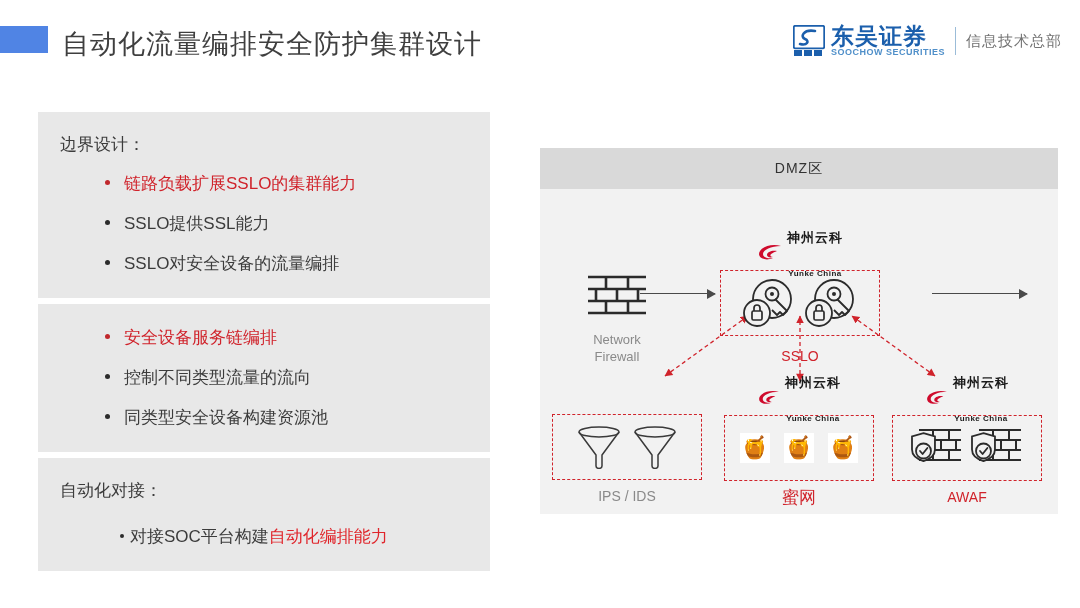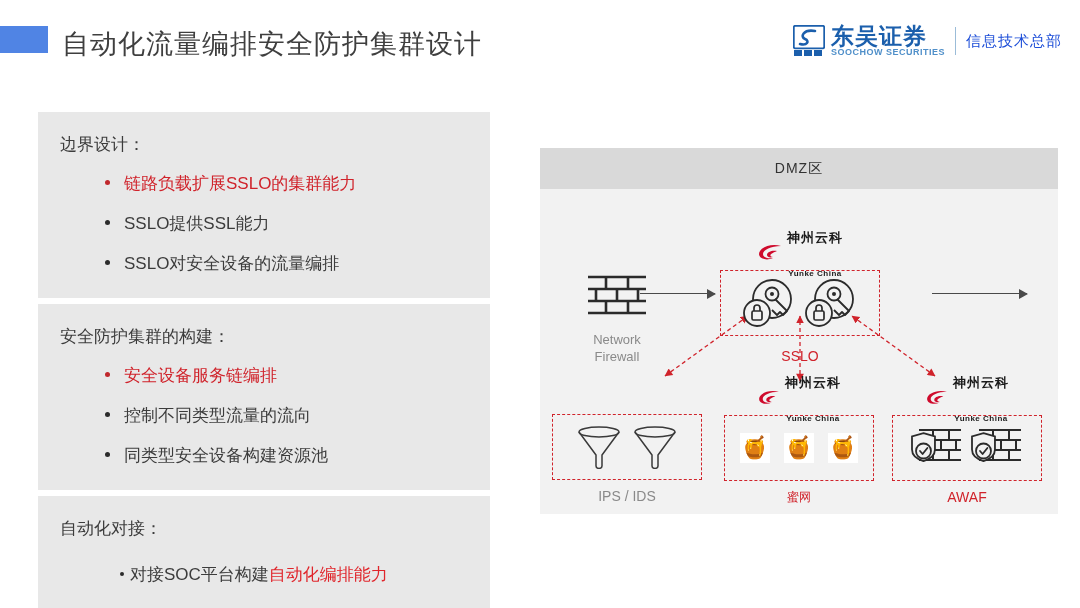--- a/index.html
+++ b/index.html
@@ -17,21 +17,21 @@
     font-size:27px;color:#3f3f3f;letter-spacing:1px;line-height:40px;
   }
   .brand{position:absolute;right:18px;top:22px;display:flex;align-items:center;height:38px;}
   .brand-mark{width:32px;height:32px;flex:0 0 auto;margin-right:6px;position:relative;}
   .brand-cn{
     font-size:23px;font-weight:bold;color:#1b5fac;letter-spacing:1px;line-height:22px;
   }
   .brand-en{font-size:9px;font-weight:bold;color:#4f8fc9;letter-spacing:.5px;line-height:11px;}
   .brand-stack{display:flex;flex-direction:column;justify-content:center;height:34px;}
   .brand-div{width:1px;height:28px;background:#9bbcd8;margin:0 10px;}
-  .brand-dept{font-size:15px;color:#1d4ed8;letter-spacing:1px;}
+  .brand-dept{font-size:15px;color:#737373;letter-spacing:1px;}
 
   
   .left-col{position:absolute;left:38px;top:112px;width:452px;}
   .block{background:#e8e8e8;padding:14px 0 14px 0;margin-bottom:6px;}
   .block-title{font-size:17px;color:#3c3c3c;padding:4px 0 4px 22px;line-height:30px;}
   .li{display:flex;align-items:baseline;padding:5px 0 5px 22px;line-height:30px;margin-left:45px;}
   .dot{flex:0 0 auto;width:5px;height:5px;border-radius:50%;background:#2b2b2b;margin-right:14px;position:relative;top:-4px;}
   .dot.red{background:#c0282c;}
   .li-txt{font-size:17px;color:#3c3c3c;}
   .li-txt.red{color:#d0232b;}
@@ -113,21 +113,20 @@
         <span class="dot"></span>
         <span class="li-txt">SSLO提供SSL能力</span>
       </div>
       <div class="li">
         <span class="dot"></span>
         <span class="li-txt">SSLO对安全设备的流量编排</span>
       </div>
     </div>
 
     <div class="block">
-      <div class="block-title">安全防护集群的构建：</div>
       <div class="li">
         <span class="dot red"></span>
         <span class="li-txt red">安全设备服务链编排</span>
       </div>
       <div class="li">
         <span class="dot"></span>
         <span class="li-txt">控制不同类型流量的流向</span>
       </div>
       <div class="li">
         <span class="dot"></span>
@@ -258,21 +257,21 @@
             <span class="yk-text">
               <span class="yk-cn">神州云科</span>
               <span class="yk-en">Yunke China</span>
             </span>
           </div>
           <div class="dbox" style="gap:14px;">
             <span class="pot">🍯</span>
             <span class="pot">🍯</span>
             <span class="pot">🍯</span>
           </div>
-          <div class="cap red" style="font-size:12px;">蜜网</div>
+          <div class="cap red" style="font-size:17px;">蜜网</div>
         </div>
 
         <div class="cell" style="left:352px;top:-8px;">
           <div class="yunke">
             <svg width="24" height="18" viewBox="0 0 26 20">
               <path d="M24 2 C13 -1 2 4 2 10 C2 15 10 17 16 14 C10 15 6 13 6 10 C6 6 14 2 24 2 Z" fill="#cf0a2c"></path>
               <path d="M20 7 C15 6 10 8 10 11 C10 13 13 14 16 13 C12 12.6 12 10 20 7 Z" fill="#cf0a2c"></path>
             </svg>
             <span class="yk-text">
               <span class="yk-cn">神州云科</span>

